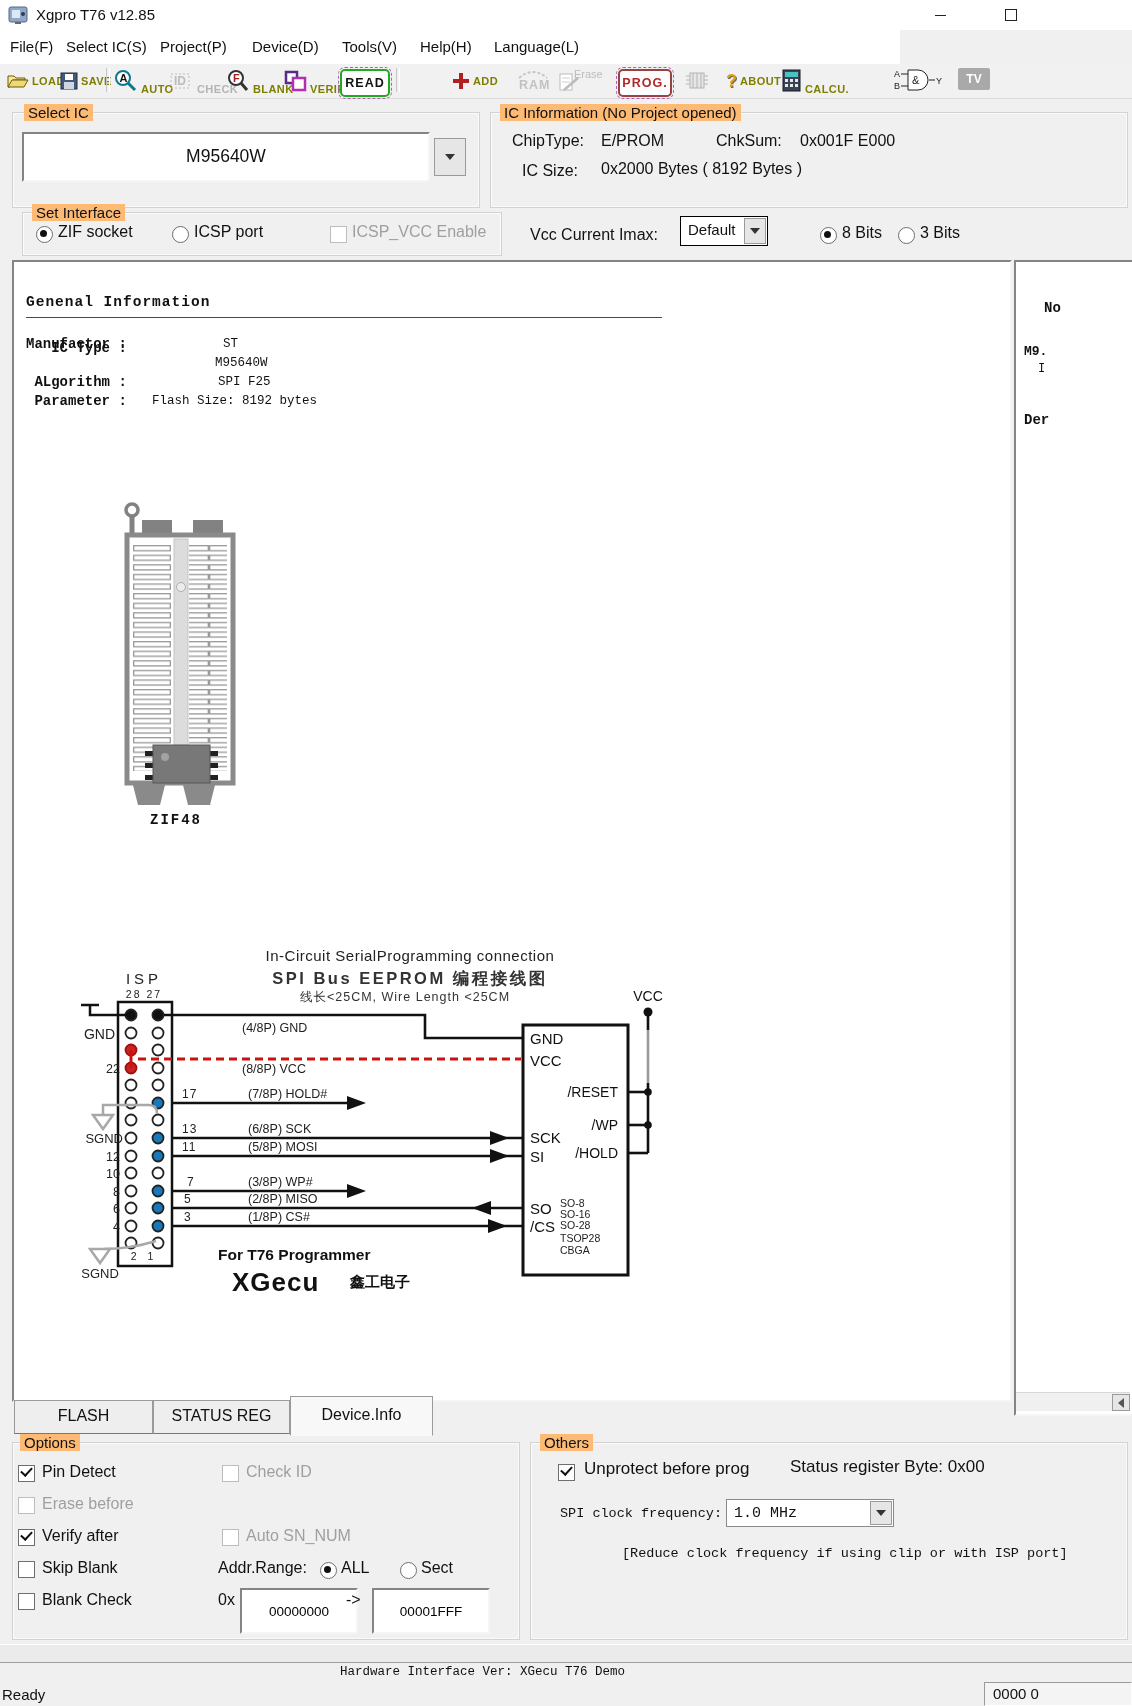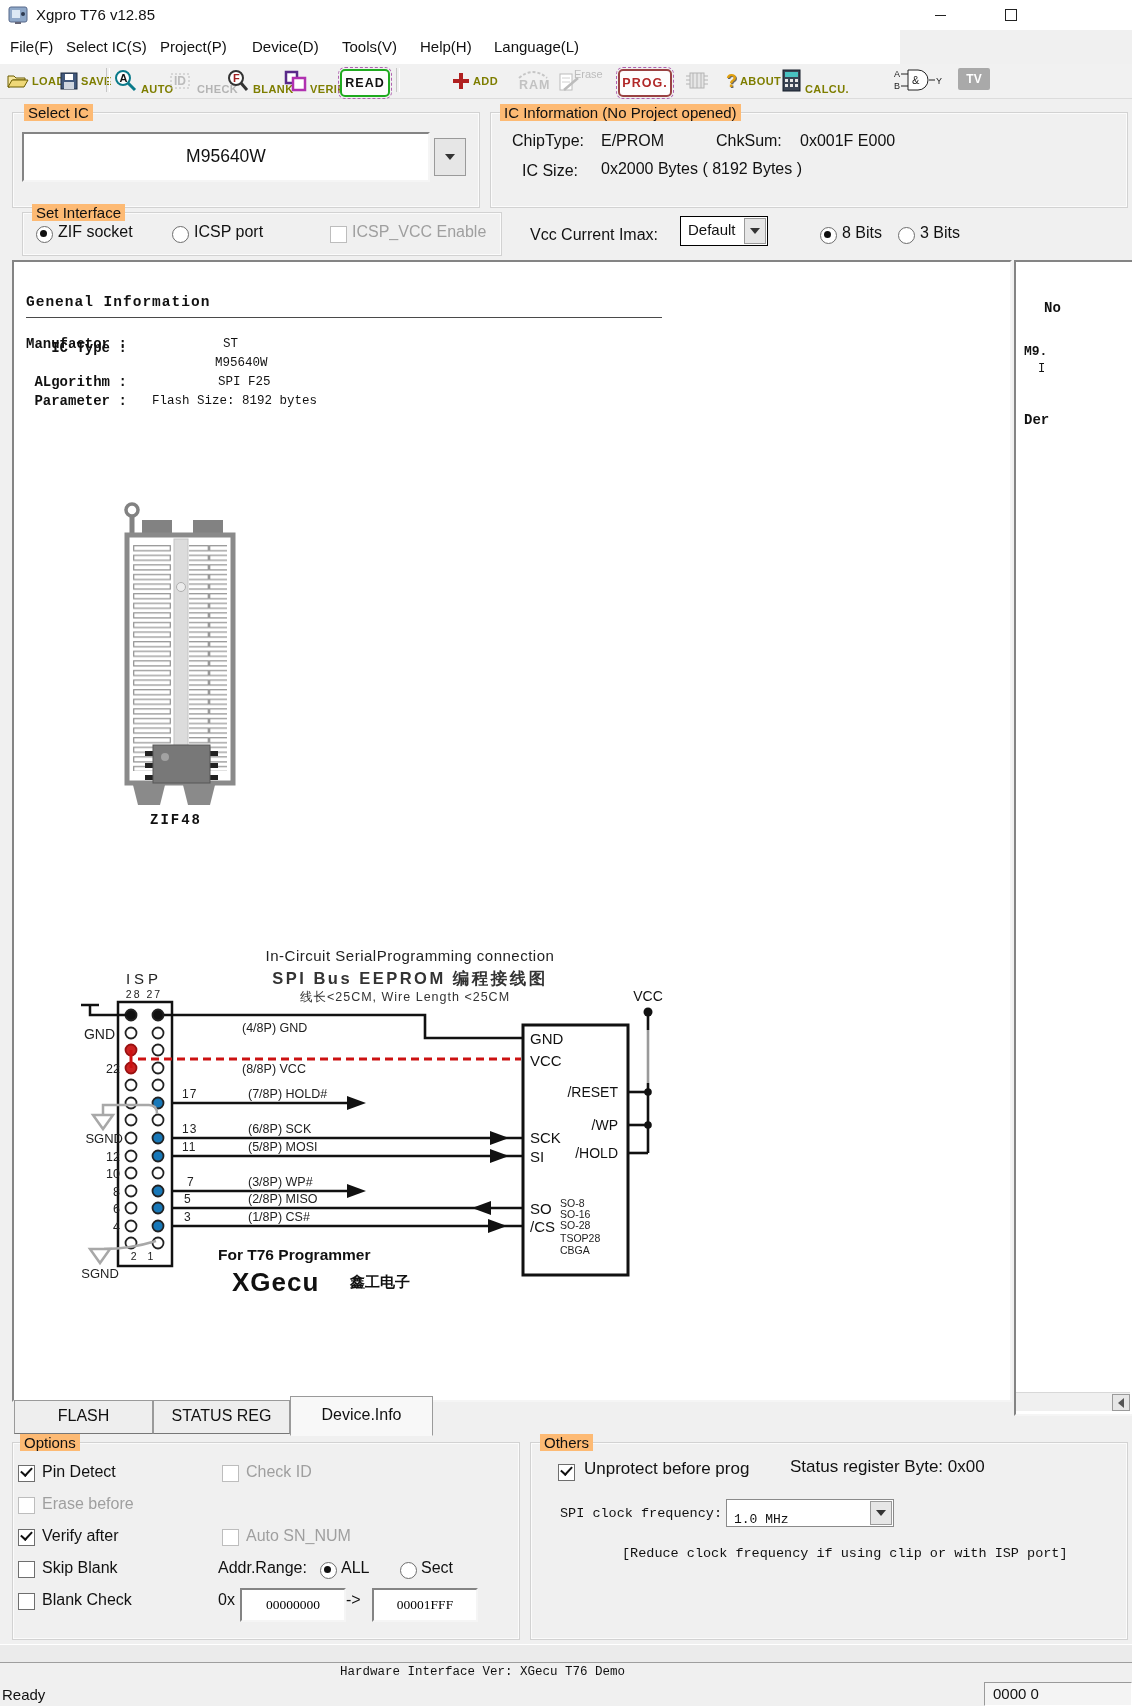--- a/index.html
+++ b/index.html
@@ -28,21 +28,21 @@
   .sunken{border:2px solid;border-color:#848484 #f5f5f5 #f5f5f5 #848484;background:#fff}
   
   .cb{position:absolute;width:15px;height:15px;background:#fff;border:1px solid #6e6e6e}
   .cb.dis{border-color:#bdbdbd}
   .cb .tick{position:absolute;left:2px;top:1px;width:9px;height:5px;border-left:2px solid #111;border-bottom:2px solid #111;transform:rotate(-47deg)}
   .radio{position:absolute;width:15px;height:15px;border:1px solid #6e6e6e;border-radius:50%;background:#fff}
   .radio .dot{position:absolute;left:3px;top:3px;width:7px;height:7px;border-radius:50%;background:#101010}
   .lbl16{position:absolute;font-size:16px;white-space:nowrap}
   .dis-t{color:#9f9f9f}
   .hexbox{position:absolute;width:94px;height:22px;border:2px solid;border-color:#848484 #f5f5f5 #f5f5f5 #848484;
-          background:#fff;text-align:center;font-family:Liberation Serif, serif;font-size:13.5px;padding:4px}
+          background:#fff;text-align:center;font-family:Liberation Sans, sans-serif;font-size:13.5px;padding:10px}
   .ddbtn{position:absolute;background:#e6e6e6;border:1px solid #9a9a9a;display:flex;align-items:center;justify-content:center}
   .tri-down{width:0;height:0;border-left:5px solid transparent;border-right:5px solid transparent;border-top:6px solid #333}
   .tri-left{width:0;height:0;border-top:5px solid transparent;border-bottom:5px solid transparent;border-right:6px solid #555}
   
   .heading{position:absolute;font-family:"Liberation Mono",monospace;font-weight:bold;font-size:14.5px;
            letter-spacing:1px;width:636px;padding-bottom:7px;border-bottom:1px solid #4a4a4a;white-space:pre}
   .irow-l{position:absolute;font-family:"Liberation Mono",monospace;font-weight:bold;font-size:14px;white-space:pre}
   .irow-v{position:absolute;font-family:"Liberation Mono",monospace;font-size:12.5px;white-space:pre}
   
   .tab{position:absolute;top:1400px;height:32px;background:#eeeeee;border:1px solid #9a9a9a;
@@ -500,21 +500,21 @@
   <div class="glabel" style="left:540px;top:1434px">Others</div>
 
   <div class="cb" style="left:558px;top:1464px">
       <div class="tick"></div>
     </div>
   <div class="abs" style="left:584px;top:1459px;font-size:17px;white-space:nowrap">Unprotect before prog</div>
   <div class="abs" style="left:790px;top:1457px;font-size:17px;white-space:nowrap">Status register Byte: 0x00</div>
 
   <div class="abs mono" style="left:560px;top:1506px;font-size:13.5px">SPI clock frequency:</div>
   <div class="abs" style="left:726px;top:1499px;width:166px;height:26px;background:#fff;border:1px solid #8a8a8a">
-    <span class="abs mono" style="left:7px;top:12px;font-size:13px">1.0 MHz</span>
+    <span class="abs mono" style="left:7px;top:5px;font-size:15px">1.0 MHz</span>
     <div class="ddbtn" style="right:1px;top:1px;width:20px;height:22px">
       <div class="tri-down"></div>
     </div>
   </div>
   <div class="abs mono" style="left:622px;top:1546px;font-size:13.5px">[Reduce clock frequency if using clip or with ISP port]</div>
 
   <div class="abs" style="left:0;top:1644px;width:1132px;height:17px;background:#ebebeb;border-top:1px solid #fff;border-bottom:1px solid #9e9e9e"></div>
   <div class="abs mono" style="left:340px;top:1665px;font-size:12.5px">Hardware Interface Ver: XGecu T76 Demo</div>
   <div class="abs" style="left:2px;top:1686px;font-size:15px">Ready</div>
   <div class="abs" style="left:984px;top:1682px;width:146px;height:22px;border:1px solid;border-color:#9a9a9a #fff #fff #9a9a9a;background:#f4f4f4">

